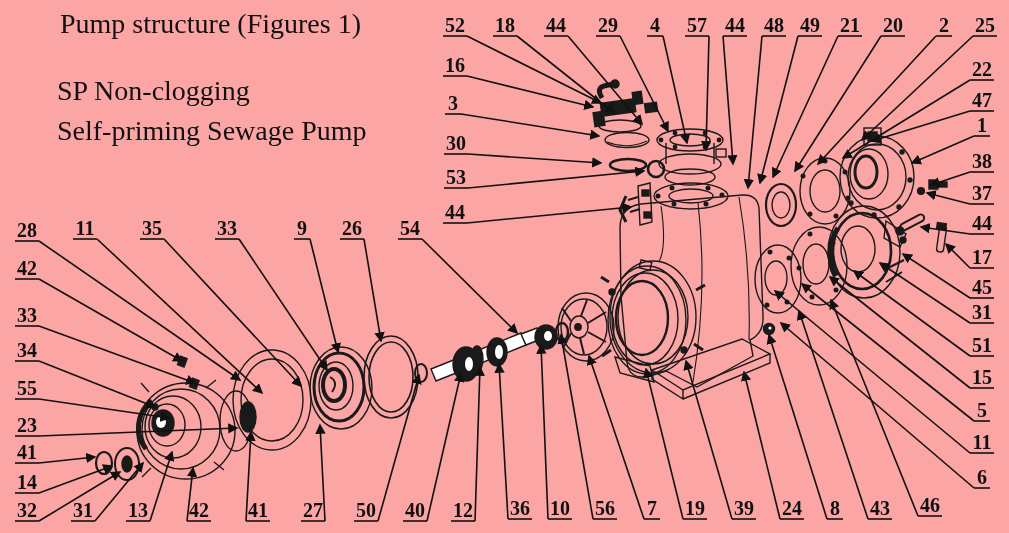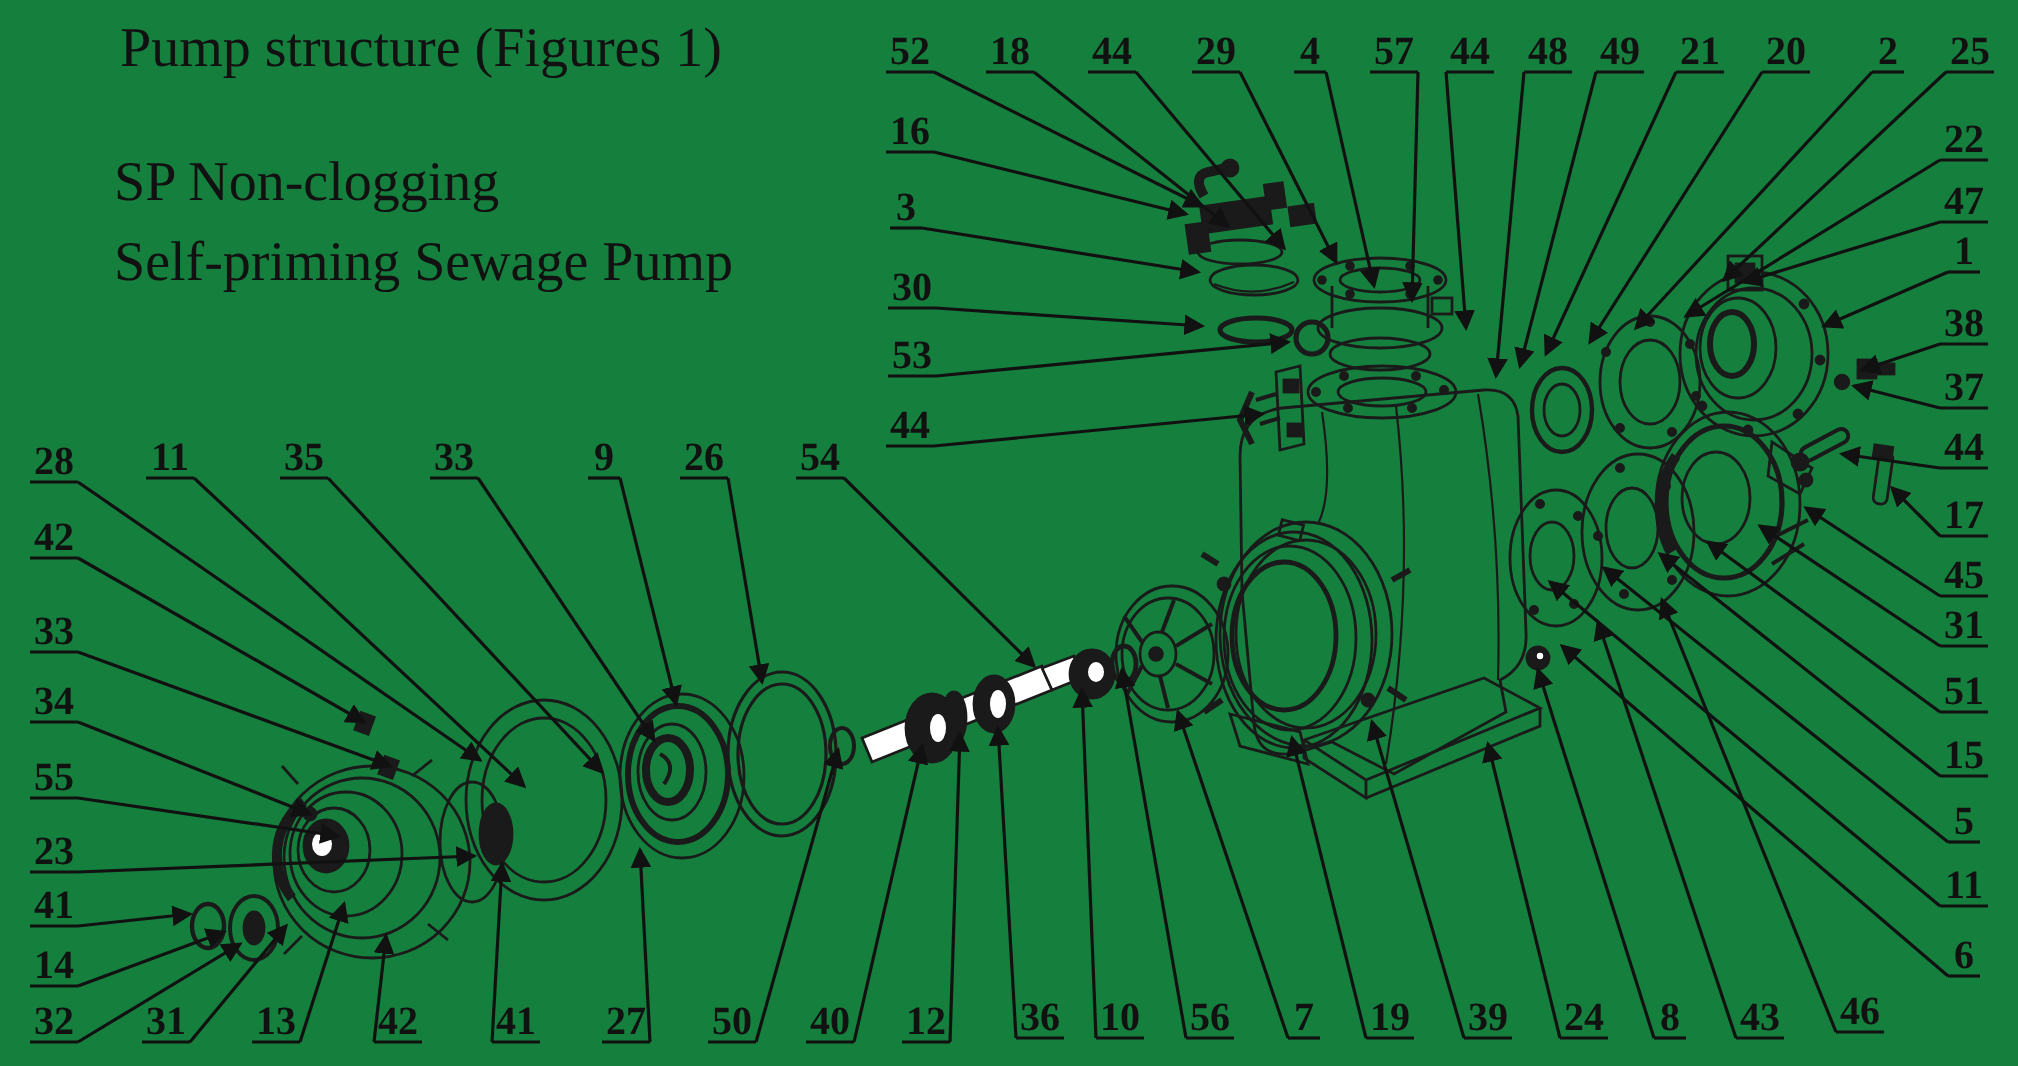--- a/index.html
+++ b/index.html
@@ -1,16 +1,16 @@
 <!DOCTYPE html>
 <html><head>
 <meta charset="utf-8">
 <style>
   html,body{margin:0;padding:0;background:#ffffff;}
-  #stage{position:relative;width:1009px;height:533px;background:#15803d;overflow:hidden;}
+  #stage{position:relative;width:1009px;height:533px;background:#fca5a5;overflow:hidden;}
   svg{display:block;}
   .title-line{font-family:"Liberation Serif",serif;fill:#111111;}
   .t1{font-size:28px;}
   .t2{font-size:28px;}
   .callout-num{font-family:"Liberation Serif",serif;font-weight:bold;font-size:20px;fill:#111111;text-anchor:middle;}
   .callout-line{stroke:#111111;stroke-width:1.6;fill:none;}
   .ink{stroke:#1a1a1a;fill:none;stroke-width:1.4;}
 </style>
 </head>
 <body>

